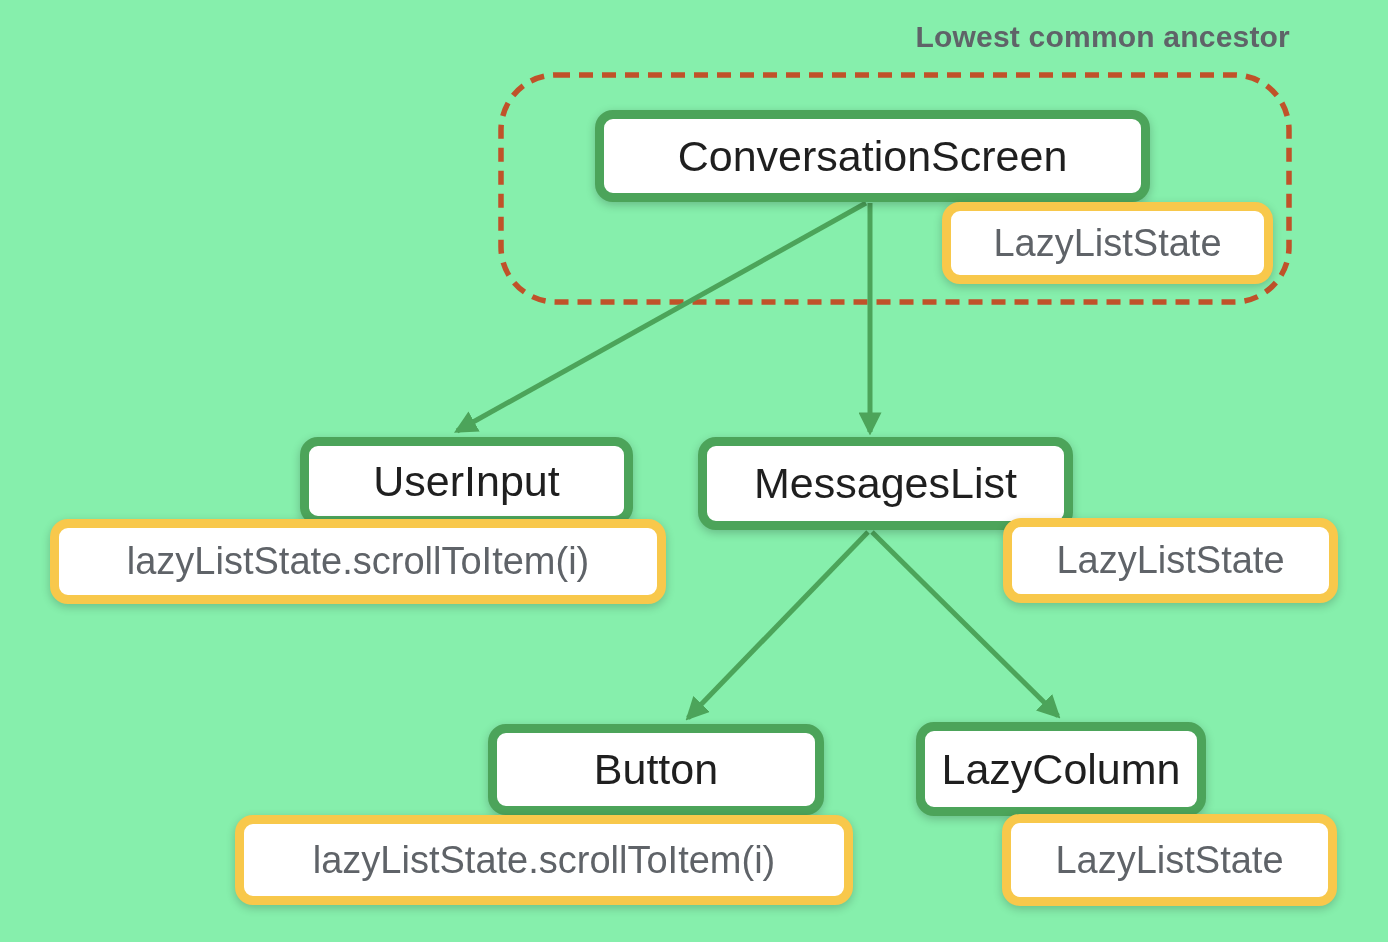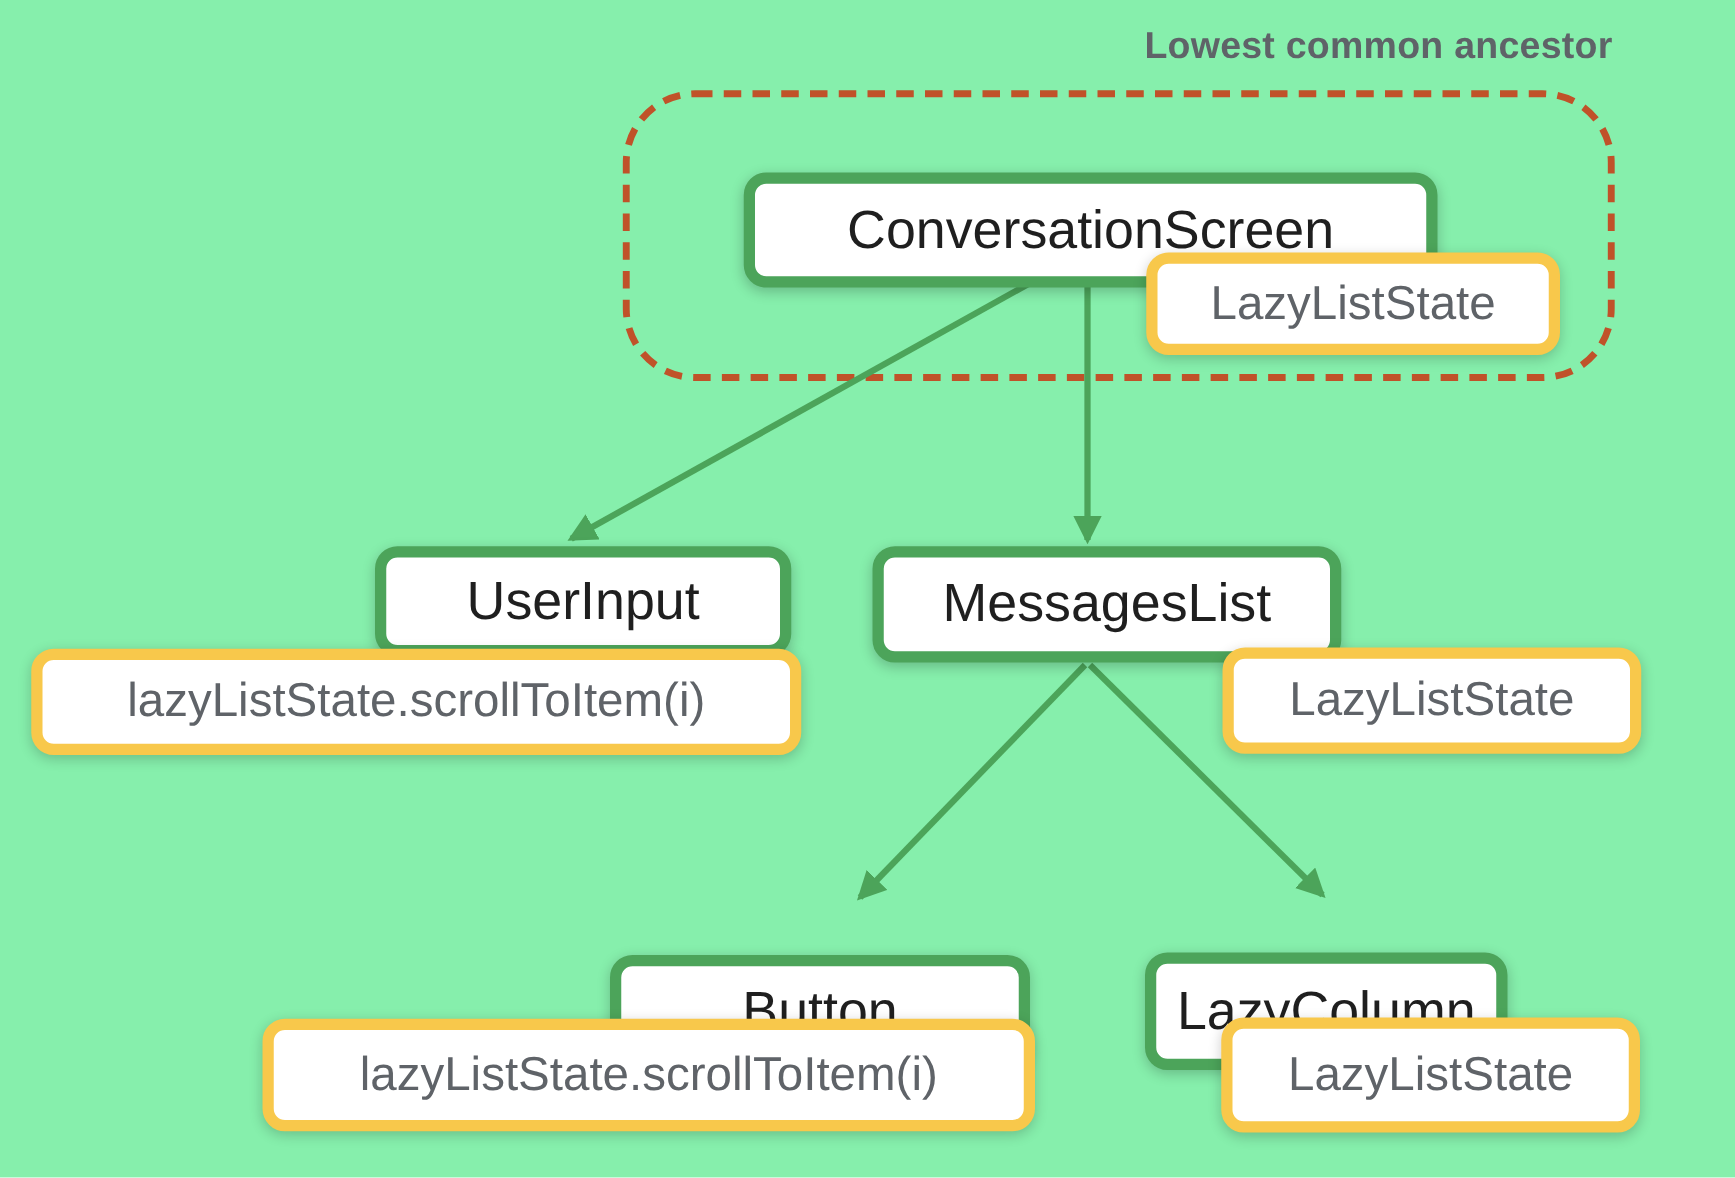--- a/index.html
+++ b/index.html
@@ -46,28 +46,29 @@
     box-shadow: 0 3px 10px rgba(0,0,0,0.22);
     font-size: 43px;
     color: #1f1f1f;
   }
   .node.state {
     border: 9px solid #f8c84b;
     border-radius: 18px;
     box-shadow: 0 3px 10px rgba(0,0,0,0.20);
     font-size: 38px;
     color: #5f6368;
+    margin-left: 25px;
   }
 
   
-  .n-conversation  { left: 595px; top: 110px; width: 555px; height: 92px; margin-top: 28px; }
+  .n-conversation  { left: 595px; top: 110px; width: 555px; height: 92px; }
   .n-userinput     { left: 300px; top: 437px; width: 333px; height: 88px; }
   .n-messageslist  { left: 698px; top: 437px; width: 375px; height: 93px; }
-  .n-button        { left: 488px; top: 724px; width: 336px; height: 91px; margin-top: 40px; }
-  .n-lazycolumn    { left: 916px; top: 722px; width: 290px; height: 94px; margin-top: 40px; }
+  .n-button        { left: 488px; top: 724px; width: 336px; height: 91px; }
+  .n-lazycolumn    { left: 916px; top: 722px; width: 290px; height: 94px; }
 
   
   .n-cs-state      { left: 917px; top: 202px; width: 331px; height: 82px; }
   .n-ui-call       { left: 25px;  top: 519px; width: 616px; height: 85px; }
   .n-ml-state      { left: 978px; top: 518px; width: 335px; height: 85px; }
   .n-btn-call      { left: 210px; top: 815px; width: 618px; height: 90px; }
   .n-lc-state      { left: 977px; top: 814px; width: 335px; height: 92px; }
 </style>
 </head>
 <body>

